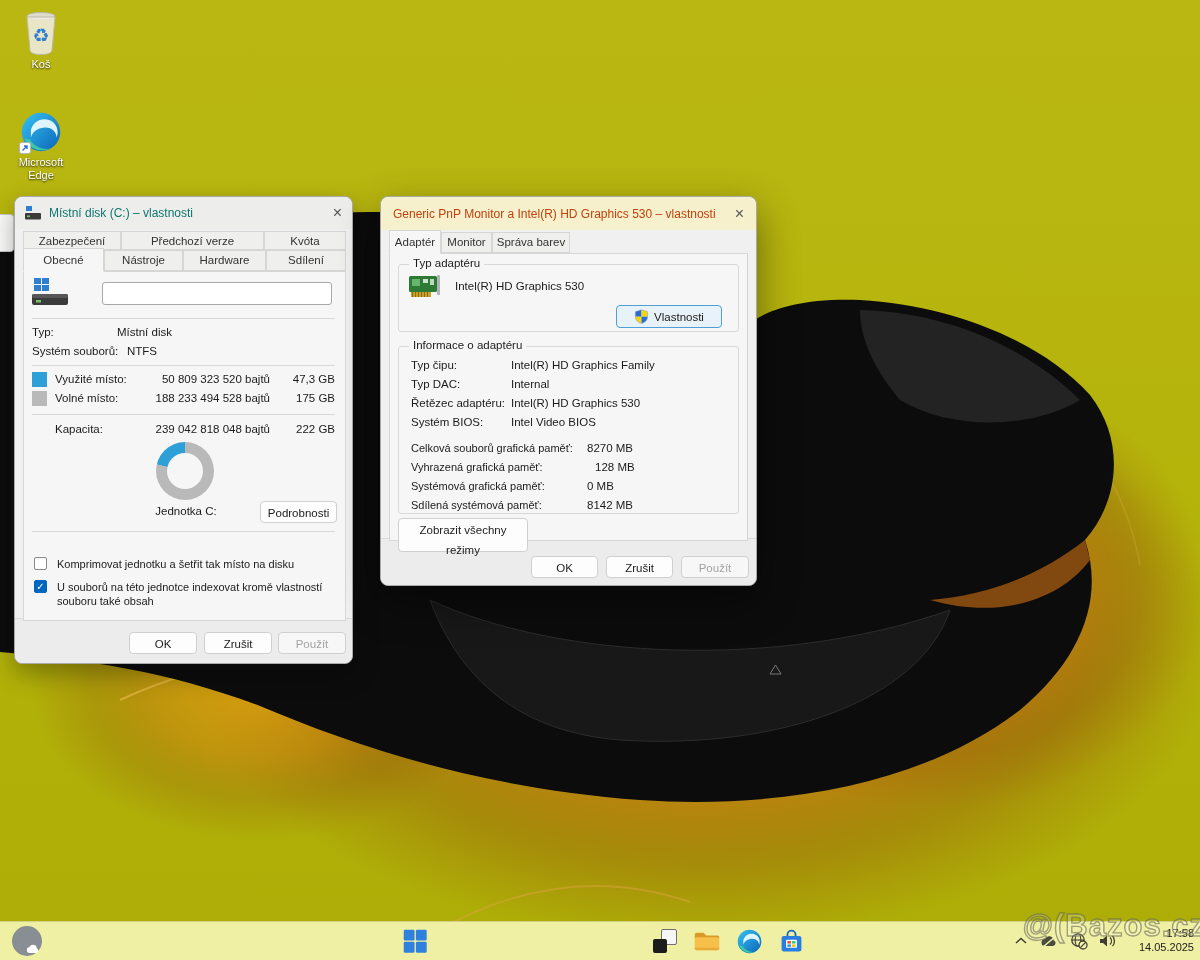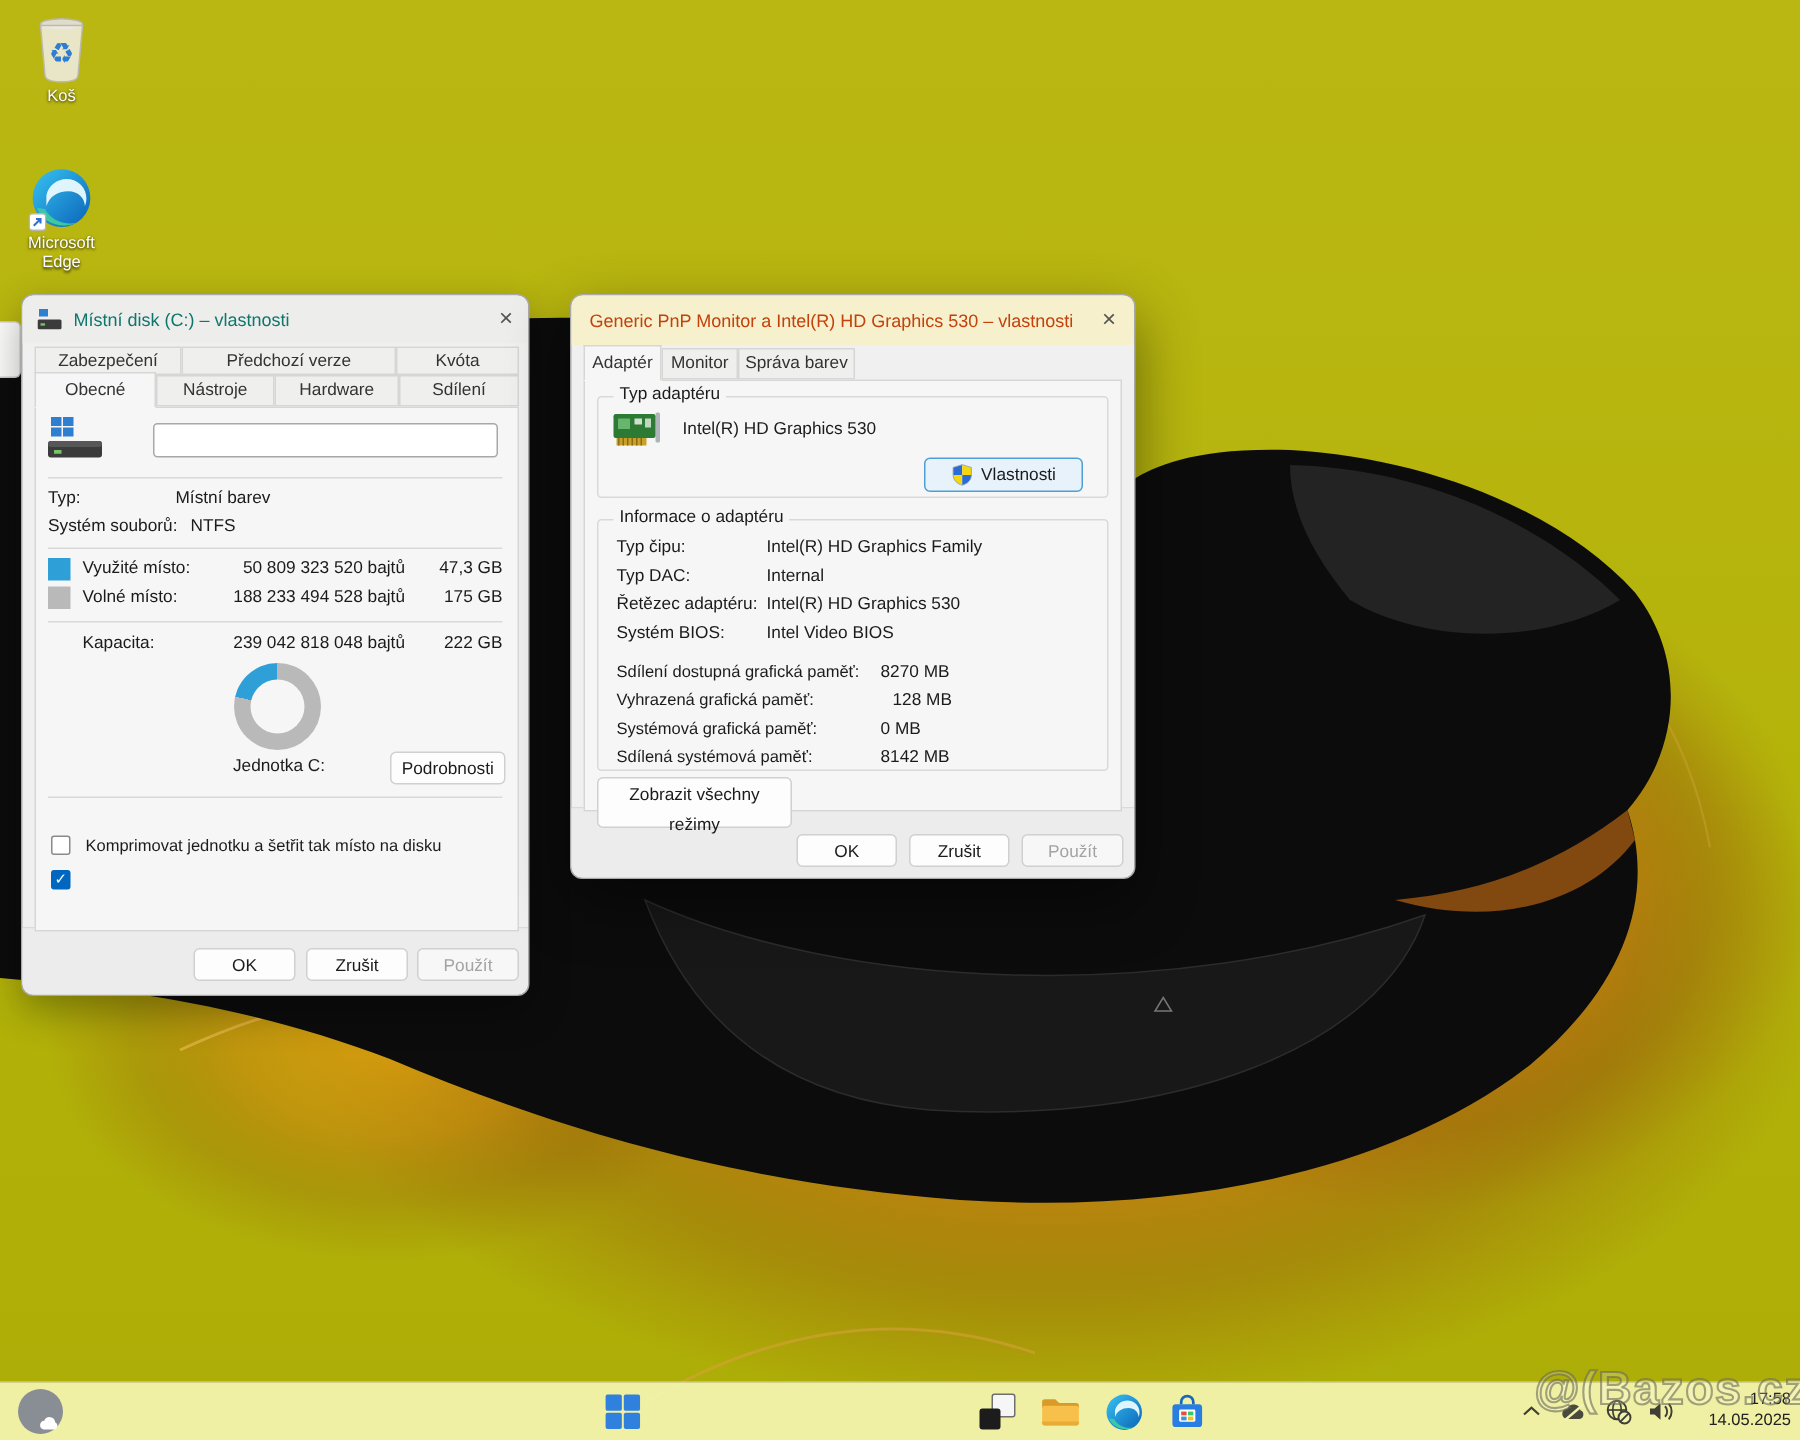--- a/index.html
+++ b/index.html
@@ -146,21 +146,21 @@
           </g>
         <rect x="0" y="16" width="36" height="11" rx="2" fill="#3b3b3b"></rect>
         <rect x="0" y="16" width="36" height="4" rx="2" fill="#575757"></rect>
         <rect x="4" y="22" width="5" height="2.5" fill="#79c26a"></rect>
       </svg>
       <input class="input" style="left: 78px; top: 10px; width: 230px; height: 23px;" value="">
 
       <div class="sep" style="top:46px;"></div>
 
       <span class="lblt" style="left:8px;top:54px;">Typ:</span>
-      <span class="lblt" style="left:93px;top:54px;">Místní barev</span>
+      <span class="lblt" style="left:93px;top:54px;">Místní disk</span>
       <span class="lblt" style="left:8px;top:73px;">Systém souborů:</span>
       <span class="lblt" style="left:103px;top:73px;">NTFS</span>
 
       <div class="sep" style="top:93px;"></div>
 
       <span class="sw sw-used" style="top: 100px; background: rgb(47, 159, 216);"></span>
       <span class="lblt" style="left:31px;top:101px;">Využité místo:</span>
       <span class="bytes" style="top:101px;">50 809 323 520 bajtů</span>
       <span class="size" style="top:101px;">47,3 GB</span>
 
@@ -178,20 +178,21 @@
       <div id="donut" style="background: conic-gradient(rgb(185, 185, 185) 0deg, rgb(185, 185, 185) 283.32deg, rgb(47, 159, 216) 283.32deg, rgb(47, 159, 216) 360deg);"></div>
       <span class="lblt" style="left:110px;top:233px;width:104px;text-align:center;">Jednotka C:</span>
       <button class="btn" style="left:236px;top:229px;width:77px;height:22px;">Podrobnosti</button>
 
       <div class="sep" style="top:259px;"></div>
 
       <span class="cb" style="top:285px;"></span>
       <span class="cblbl" style="top:285px;">Komprimovat jednotku a šetřit tak místo na disku</span>
 
       <span class="cb on" style="top:308px;">✓</span>
+      <span class="cblbl" style="top:308px;">U souborů na této jednotce indexovat kromě vlastností souboru také obsah</span>
     </div>
 
     <div class="ftr">
       <button class="btn" style="left:114px;top:13px;width:68px;height:22px;">OK</button>
       <button class="btn" style="left:189px;top:13px;width:68px;height:22px;">Zrušit</button>
       <button class="btn dis" style="left:263px;top:13px;width:68px;height:22px;">Použít</button>
     </div>
   </div>
 
   <div id="dlg2" class="dlg">
@@ -249,21 +250,21 @@
         <div class="irow">
           <span class="l" style="left:12px;top:12px;">Typ čipu:</span>
           <span class="v" style="left:112px;top:12px;">Intel(R) HD Graphics Family</span>
           <span class="l" style="left:12px;top:31px;">Typ DAC:</span>
           <span class="v" style="left:112px;top:31px;">Internal</span>
           <span class="l" style="left:12px;top:50px;">Řetězec adaptéru:</span>
           <span class="v" style="left:112px;top:50px;">Intel(R) HD Graphics 530</span>
           <span class="l" style="left:12px;top:69px;">Systém BIOS:</span>
           <span class="v" style="left:112px;top:69px;">Intel Video BIOS</span>
 
-          <span class="l" style="left:12px;top:95px;font-size:11px;">Sdílení dostupná grafická paměť:</span>
+          <span class="l" style="left:12px;top:95px;font-size:11px;">Celková souborů grafická paměť:</span>
           <span class="v" style="left:188px;top:95px;">8270 MB</span>
           <span class="l" style="left:12px;top:114px;font-size:11px;">Vyhrazená grafická paměť:</span>
           <span class="v" style="left:196px;top:114px;">128 MB</span>
           <span class="l" style="left:12px;top:133px;font-size:11px;">Systémová grafická paměť:</span>
           <span class="v" style="left:188px;top:133px;">0 MB</span>
           <span class="l" style="left:12px;top:152px;font-size:11px;">Sdílená systémová paměť:</span>
           <span class="v" style="left:188px;top:152px;">8142 MB</span>
         </div>
       </div>
 

